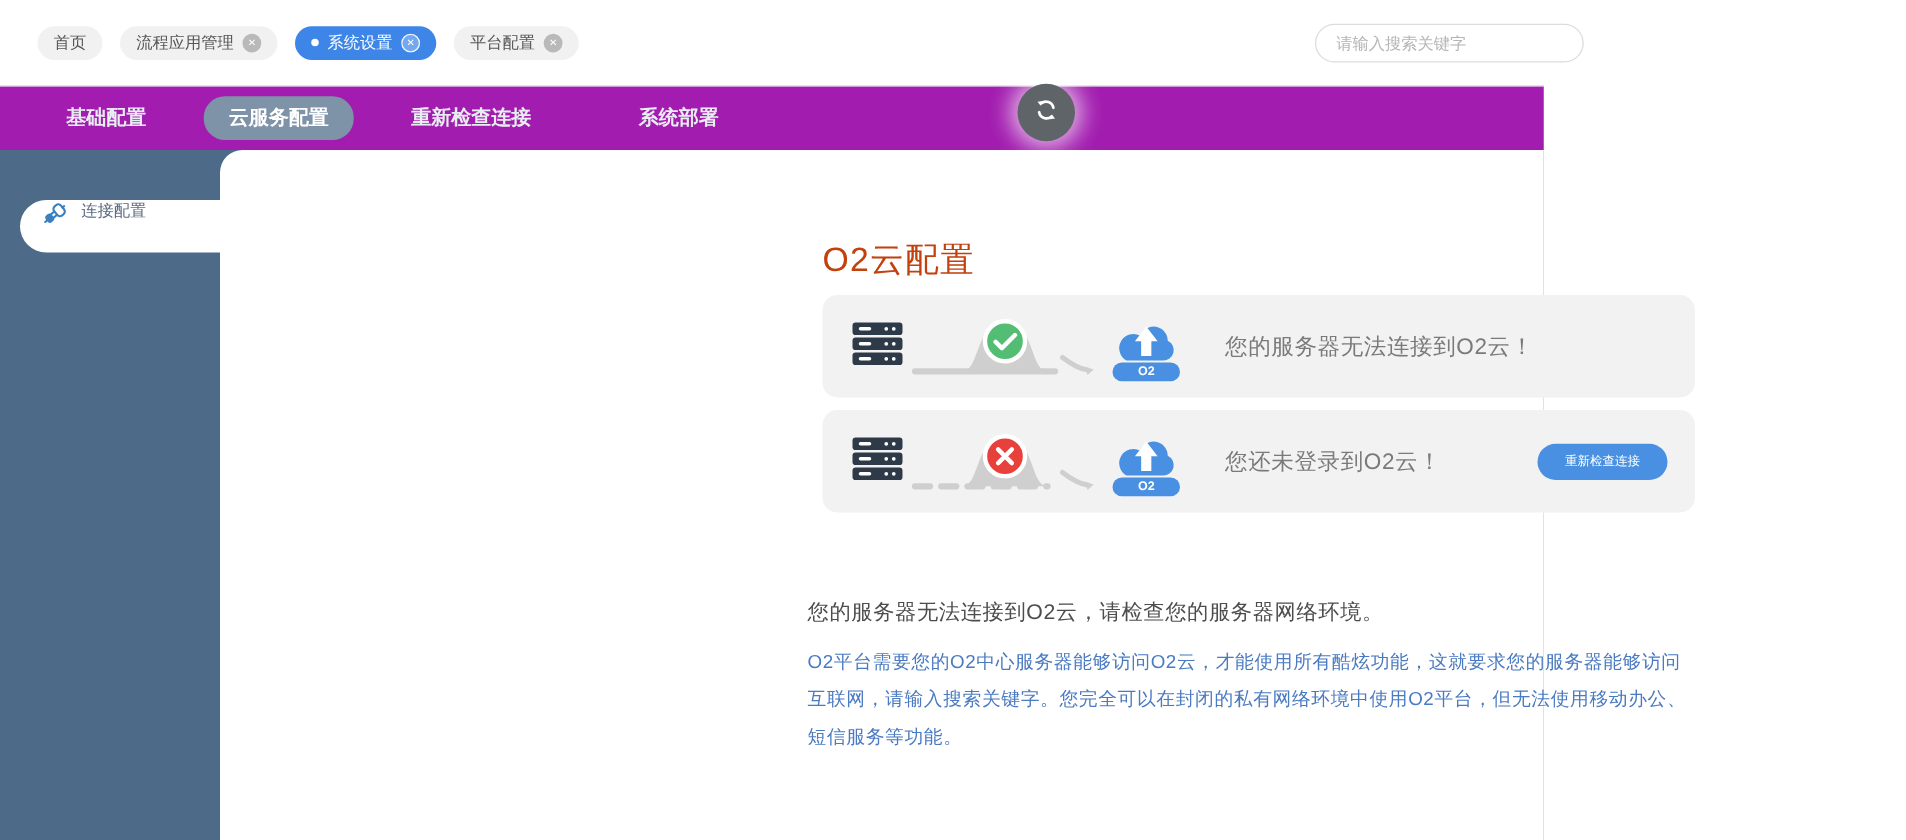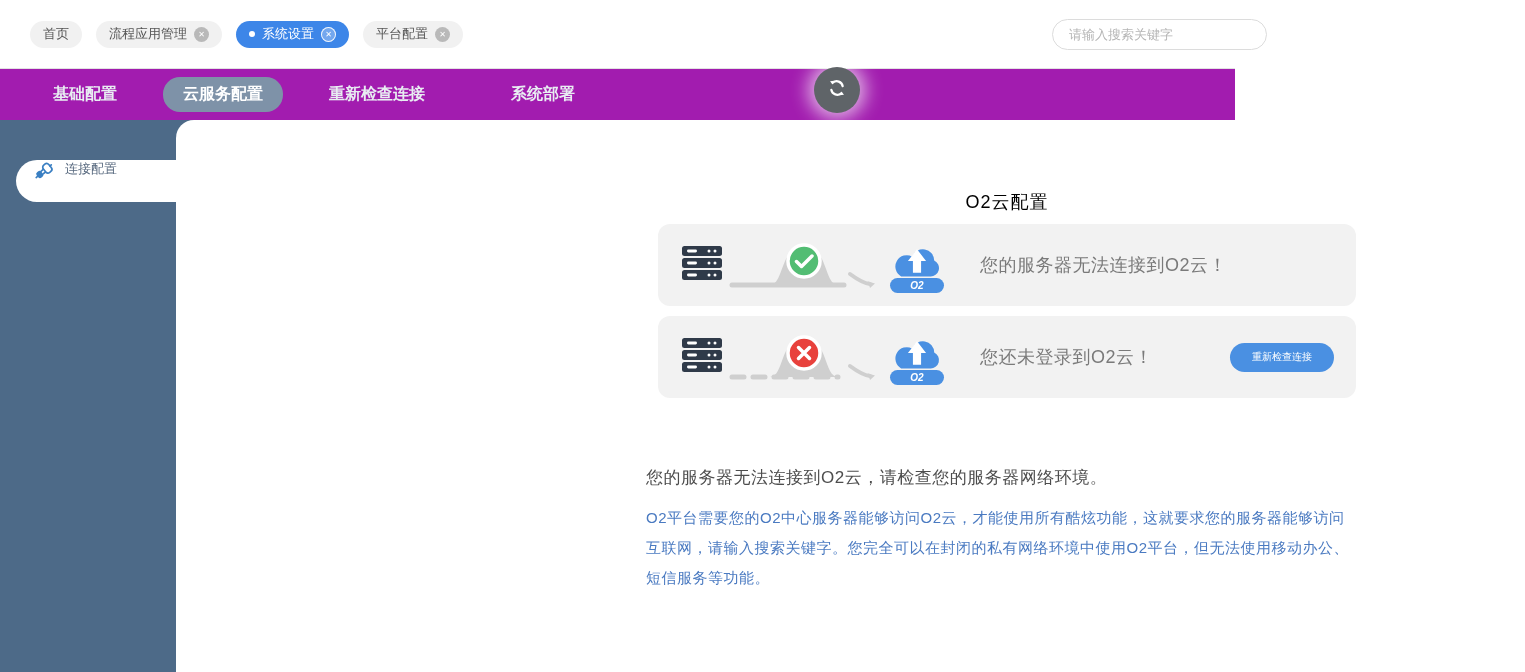--- a/index.html
+++ b/index.html
@@ -39,27 +39,27 @@
   
   .main { position:relative; height:552px; background:#4d6a88; }
   .content { position:absolute; left:176px; top:0; right:0; bottom:0; background:#fff;
              border-top-left-radius:18px; }
   .side-item { position:absolute; left:16px; top:40px; width:161px; height:42px; background:#fff;
                border-radius:21px 0 0 21px; display:flex; align-items:flex-start; gap:10px;
                padding-left:17px; cursor:pointer; z-index:2; }
   .side-item .label { font-size:13px; color:#5a6b80; }
 
   .inner { margin-left:470px; width:714px; }
-  .page-title { margin-top:70px; text-align:center; font-size:18px; color:#000000; letter-spacing:1px;
+  .page-title { margin-top:70px; font-size:27px; color:#c2410c; letter-spacing:1px;
                 width:698px; margin-left:12px; }
 
   .card { width:698px; margin-left:12px; height:82px; background:#f2f2f2; border-radius:12px;
           margin-top:10px; display:flex; align-items:center; padding:0 22px; }
   .card:first-of-type { margin-top:26px; }
-  .iconset { display:flex; align-items:center;font-style:italic; }
+  .iconset { display:flex; align-items:center; }
   .cloud-block { display:flex; flex-direction:column; align-items:center; margin-left:4px; }
   .cloud-pill { margin-top:-6px; width:54px; height:15px; background:#4a90e2; border-radius:8px;
                 color:#fff; font-size:10px; font-weight:bold; text-align:center; line-height:15px; }
   .card-msg { font-size:18px; color:#7a7a7a; margin-left:34px; letter-spacing:.5px; }
   .card-spacer { flex:1; }
   .recheck-btn { background:#4a90e2; color:#fff; border:none; font-size:10px; height:29px;
                  padding:0 22px; border-radius:15px; cursor:pointer;
                  font-family:"Liberation Sans","DejaVu Sans",sans-serif; }
 
   .result-heading { margin-top:68px; font-size:17px; color:#4d4d4d; letter-spacing:.5px; }

